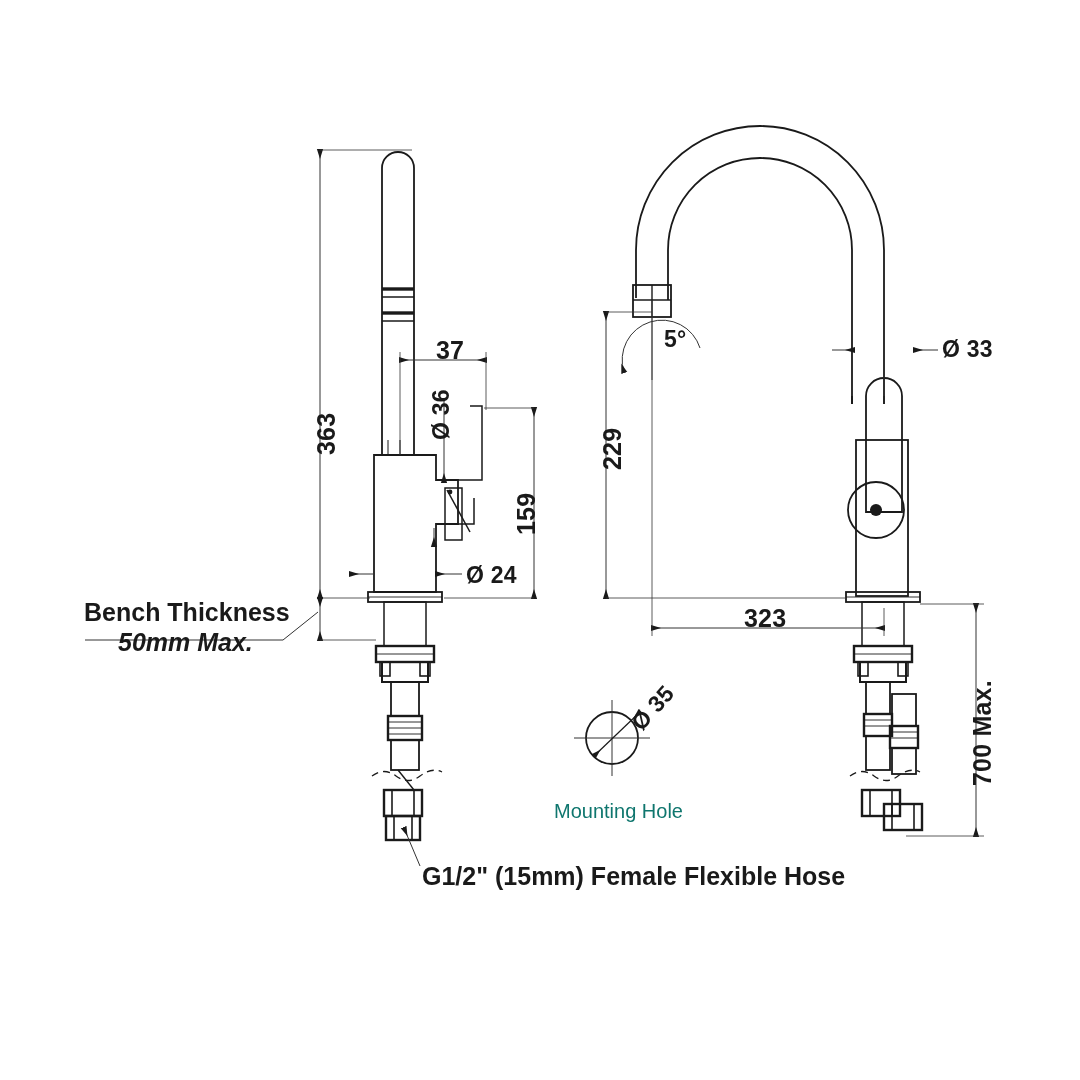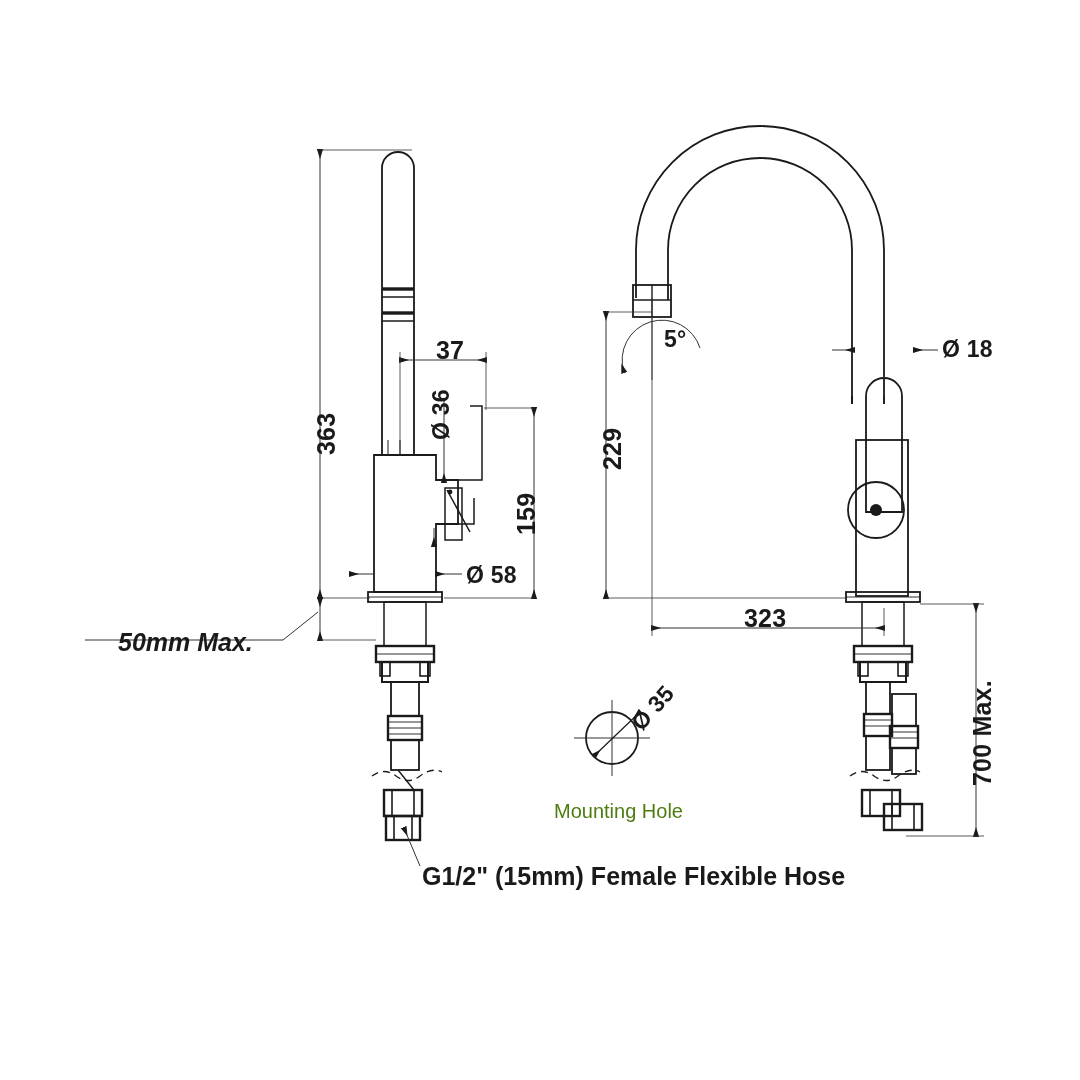--- a/index.html
+++ b/index.html
@@ -32,21 +32,21 @@
     position: absolute;
     font-family: "Liberation Sans", sans-serif;
     font-weight: bold;
     color: #1a1a1a;
     white-space: nowrap;
   }
   .plain-label {
     position: absolute;
     font-family: "Liberation Sans", sans-serif;
     font-weight: normal;
-    color: #4d7c0f;
+    color: #0f766e;
     white-space: nowrap;
   }
   .rot90 { transform: rotate(-90deg); transform-origin: left top; }
   .rot45 { transform: rotate(-48deg); transform-origin: left top; }
   .sz-lg { font-size: 25px; }
   .sz-md { font-size: 23px; }
   .sz-sm { font-size: 20px; }
 </style>
 </head>
 <body>
@@ -217,34 +217,35 @@
   </svg>
 
   <div class="dim-label sz-lg rot90" style="left:312px; top:455px;">363</div>
 
   <div class="dim-label sz-lg" style="left:436px; top:336px;">37</div>
 
   <div class="dim-label sz-md rot90" style="left:428px; top:440px;">Ø 36</div>
 
   <div class="dim-label sz-lg rot90" style="left:512px; top:535px;">159</div>
 
-  <div class="dim-label sz-md" style="left:466px; top:562px;">Ø 58</div>
+  <div class="dim-label sz-md" style="left:466px; top:562px;">Ø 24</div>
 
   <div class="dim-label sz-lg rot90" style="left:598px; top:470px;">229</div>
 
   <div class="dim-label sz-lg" style="left:744px; top:604px;">323</div>
 
-  <div class="dim-label sz-md" style="left:942px; top:336px;">Ø 18</div>
+  <div class="dim-label sz-md" style="left:942px; top:336px;">Ø 33</div>
 
   <div class="dim-label sz-md" style="left:664px; top:326px;">5°</div>
 
   <div class="dim-label sz-lg rot90" style="left:968px; top:786px;">700 Max.</div>
 
   <div class="dim-label sz-md rot45" style="left:626px; top:718px;">Ø 35</div>
 
+  <div class="note-label sz-lg" style="left:84px; top:598px;">Bench Thickness</div>
 
   <div class="note-label sz-lg" style="left:118px; top:628px;font-style:italic;">50mm Max.</div>
 
   <div class="note-label sz-lg" style="left:422px; top:862px;">G1/2" (15mm) Female Flexible Hose</div>
 
   <div class="plain-label sz-sm" style="left:554px; top:800px;">Mounting Hole</div>
 
 </div>
 
 </body></html>

